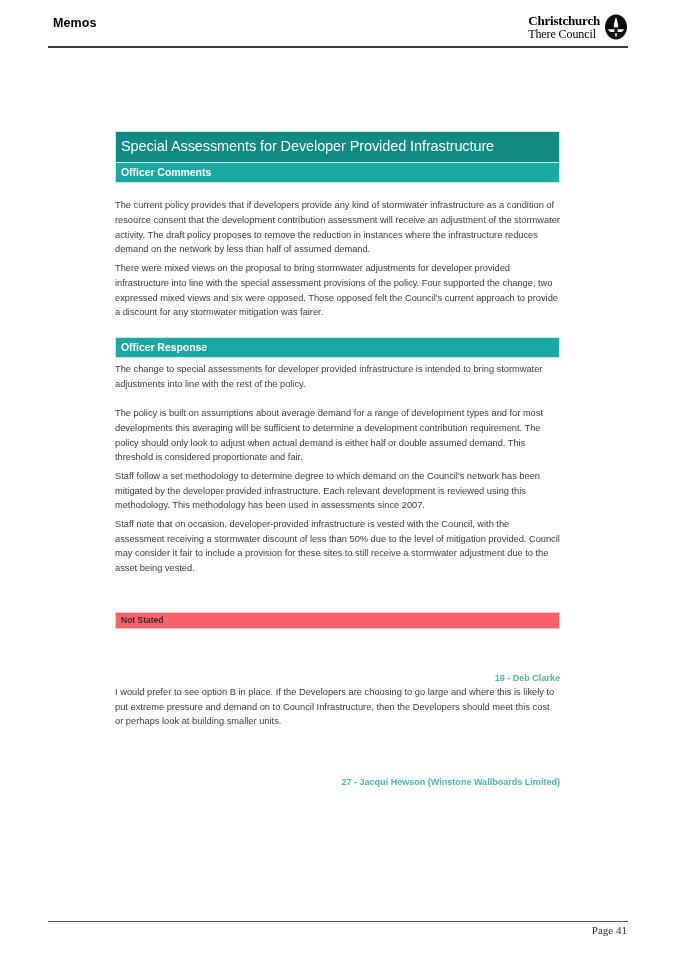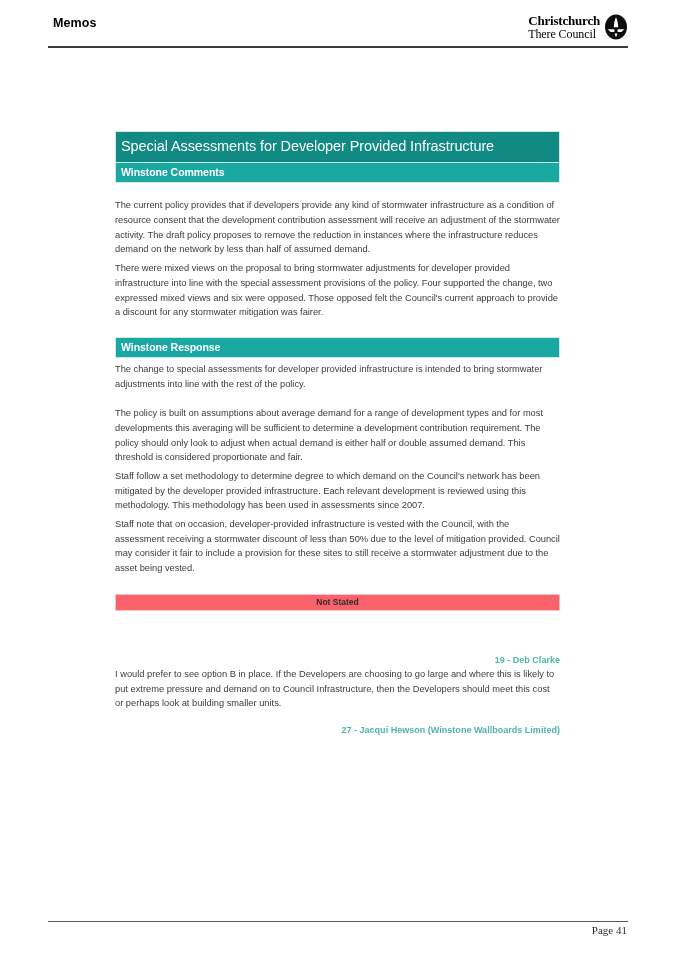--- a/index.html
+++ b/index.html
@@ -128,38 +128,38 @@
     font-size: 9.3px;
     line-height: 1.58;
     color: #3c3c3c;
     margin: 0;
     letter-spacing: -.02px;
   }
   .block-gap-top   { margin-top: 15px; }
   .para-gap        { margin-top: 4px; }
 
   .bar-gap-before-officer { margin-top: 17px; }
-  .bar-gap-before-status  { margin-top: 18px; text-align: center; }
+  .bar-gap-before-status  { margin-top: 36px; }
 
   .submitter {
     font-size: 9px;
     color: #4fb3ad;
     font-weight: bold;
     margin: 0;
     letter-spacing: .02px;
     text-align: right;
   }
   .submitter-gap { margin-top: 44px; }
   .submitter-body {
     font-size: 9.3px;
     line-height: 1.58;
     color: #3c3c3c;
     margin: 2px 0 0 0;
   }
-  .submitter-gap-2 { margin-top: 14px; }
+  .submitter-gap-2 { margin-top: 48px; }
 
   
   .footer-rule {
     position: absolute;
     left: 48px;
     top: 921px;
     width: 580px;
     height: 1px;
     background: #5a5a5a;
   }
@@ -193,26 +193,26 @@
       </svg>
     </div>
   </div>
 </div>
 <div class="header-rule"></div>
 
 <div class="content">
 
   <div class="section-title-bar">Special Assessments for Developer Provided Infrastructure</div>
 
-  <div class="section-sub-bar">Winstone Comments</div>
+  <div class="section-sub-bar">Officer Comments</div>
 
   <p class="body-para block-gap-top">The current policy provides that if developers provide any kind of stormwater infrastructure as a condition of resource consent that the development contribution assessment will receive an adjustment of the stormwater activity. The draft policy proposes to remove the reduction in instances where the infrastructure reduces demand on the network by less than half of assumed demand.</p>
   <p class="body-para para-gap">There were mixed views on the proposal to bring stormwater adjustments for developer provided infrastructure into line with the special assessment provisions of the policy. Four supported the change, two expressed mixed views and six were opposed. Those opposed felt the Council's current approach to provide a discount for any stormwater mitigation was fairer.</p>
 
-  <div class="section-bar-standalone bar-gap-before-officer">Winstone Response</div>
+  <div class="section-bar-standalone bar-gap-before-officer">Officer Response</div>
 
   <p class="body-para para-gap">The change to special assessments for developer provided infrastructure is intended to bring stormwater adjustments into line with the rest of the policy.</p>
   <p class="body-para block-gap-top">The policy is built on assumptions about average demand for a range of development types and for most developments this averaging will be sufficient to determine a development contribution requirement. The policy should only look to adjust when actual demand is either half or double assumed demand. This threshold is considered proportionate and fair.</p>
   <p class="body-para para-gap">Staff follow a set methodology to determine degree to which demand on the Council's network has been mitigated by the developer provided infrastructure. Each relevant development is reviewed using this methodology. This methodology has been used in assessments since 2007.</p>
   <p class="body-para para-gap">Staff note that on occasion, developer-provided infrastructure is vested with the Council, with the assessment receiving a stormwater discount of less than 50% due to the level of mitigation provided. Council may consider it fair to include a provision for these sites to still receive a stormwater adjustment due to the asset being vested.</p>
 
   <div class="status-bar bar-gap-before-status">Not Stated</div>
 
   <p class="submitter submitter-gap">19 - Deb Clarke</p>
   <p class="submitter-body">I would prefer to see option B in place. If the Developers are choosing to go large and where this is likely to put extreme pressure and demand on to Council Infrastructure, then the Developers should meet this cost or perhaps look at building smaller units.</p>

